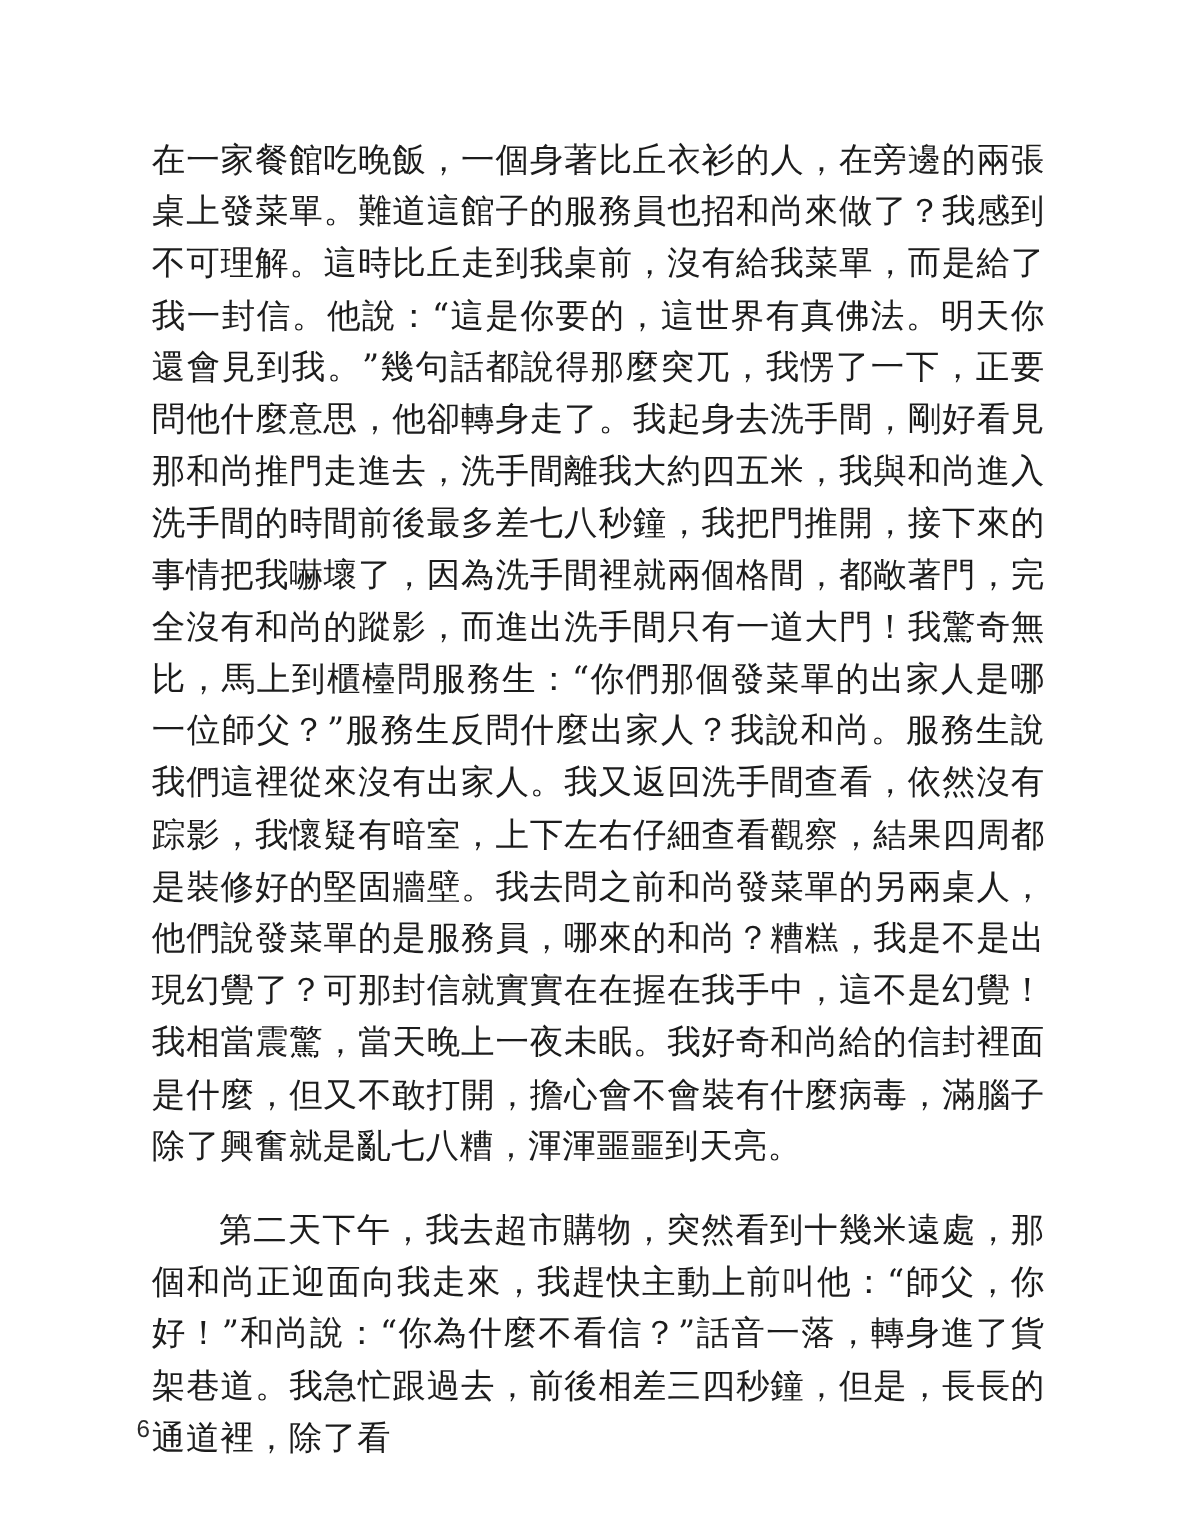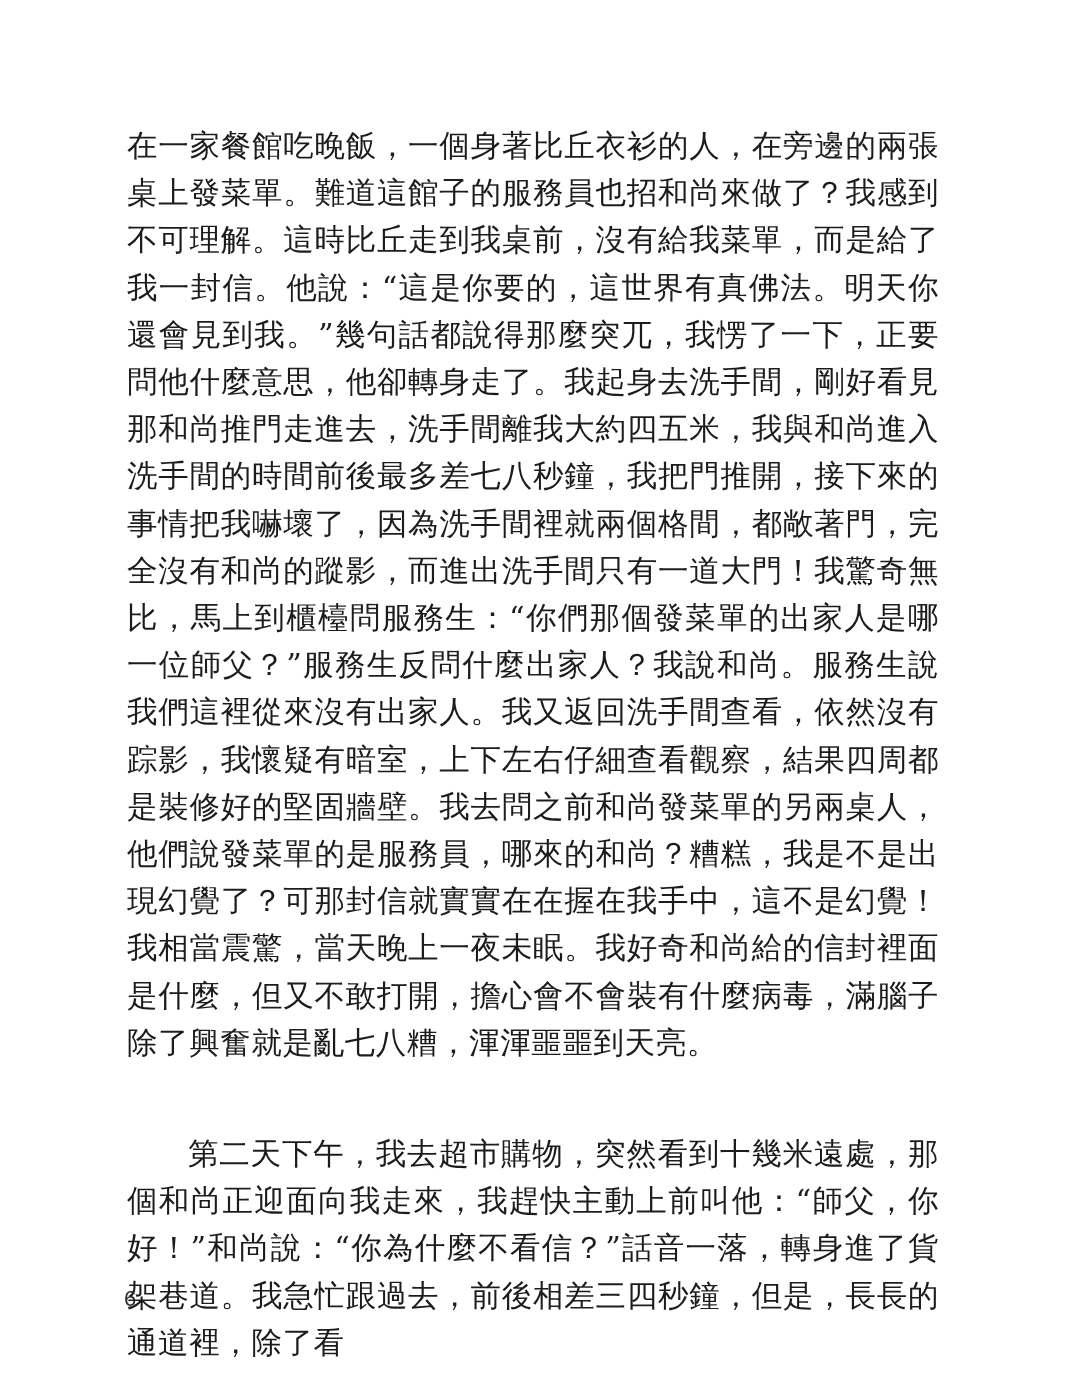--- a/index.html
+++ b/index.html
@@ -14,42 +14,42 @@
     width: 1080px;
     height: 1397px;
     background: #ffffff;
     overflow: hidden;
     box-sizing: border-box;
   }
 
   
   .text-block {
     position: absolute;
-    left: 127px;
+    left: 138px;
     top: 122px;
     width: 812px;
   }
 
   .para {
     margin: 0;
     font-family: "DejaVu Serif", "Liberation Serif", serif;
     font-size: 30.5px;
     line-height: 47.2px;
     color: #1c1c1c;
     text-align: justify;
     text-align-last: left;
     text-justify: inter-character;
     letter-spacing: 0.6px;
     word-break: break-all;
     white-space: pre-wrap;
     -webkit-font-smoothing: antialiased;
   }
 
   .para + .para {
-    margin-top: 64px;
+    margin-top: 29px;
   }
 
   .para.indent {
     text-indent: 2em;
   }
 
   
   .page-number {
     position: absolute;
     left: 124px;

